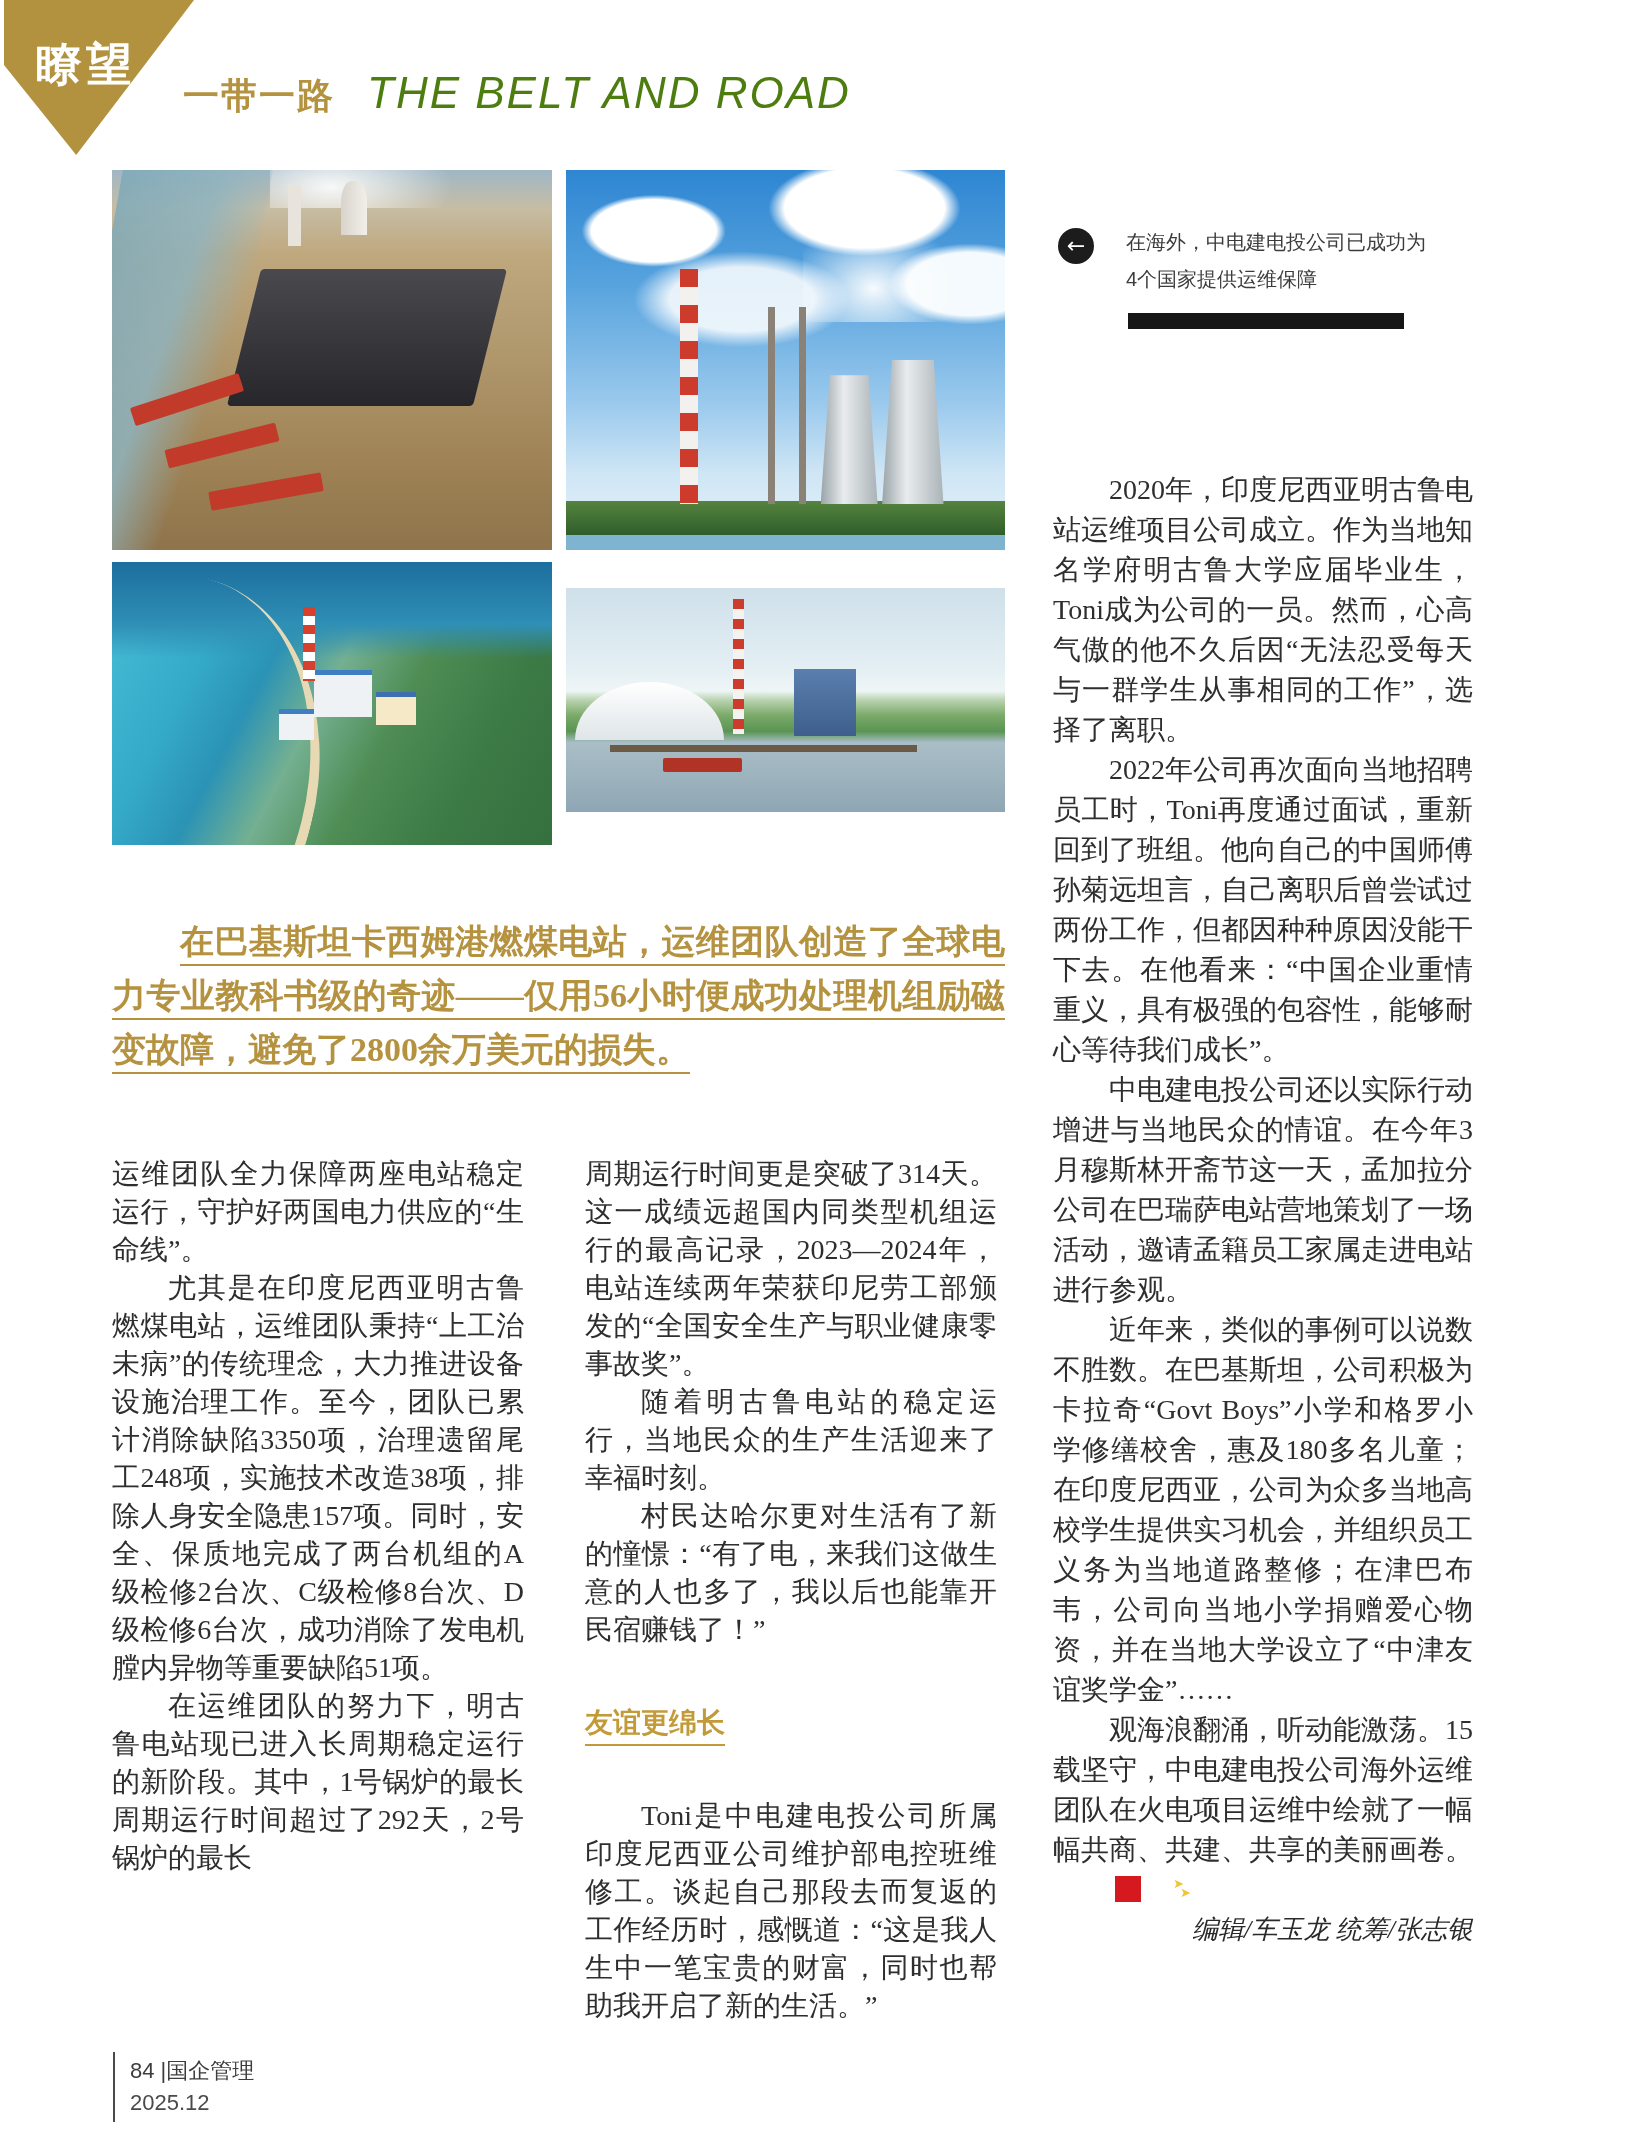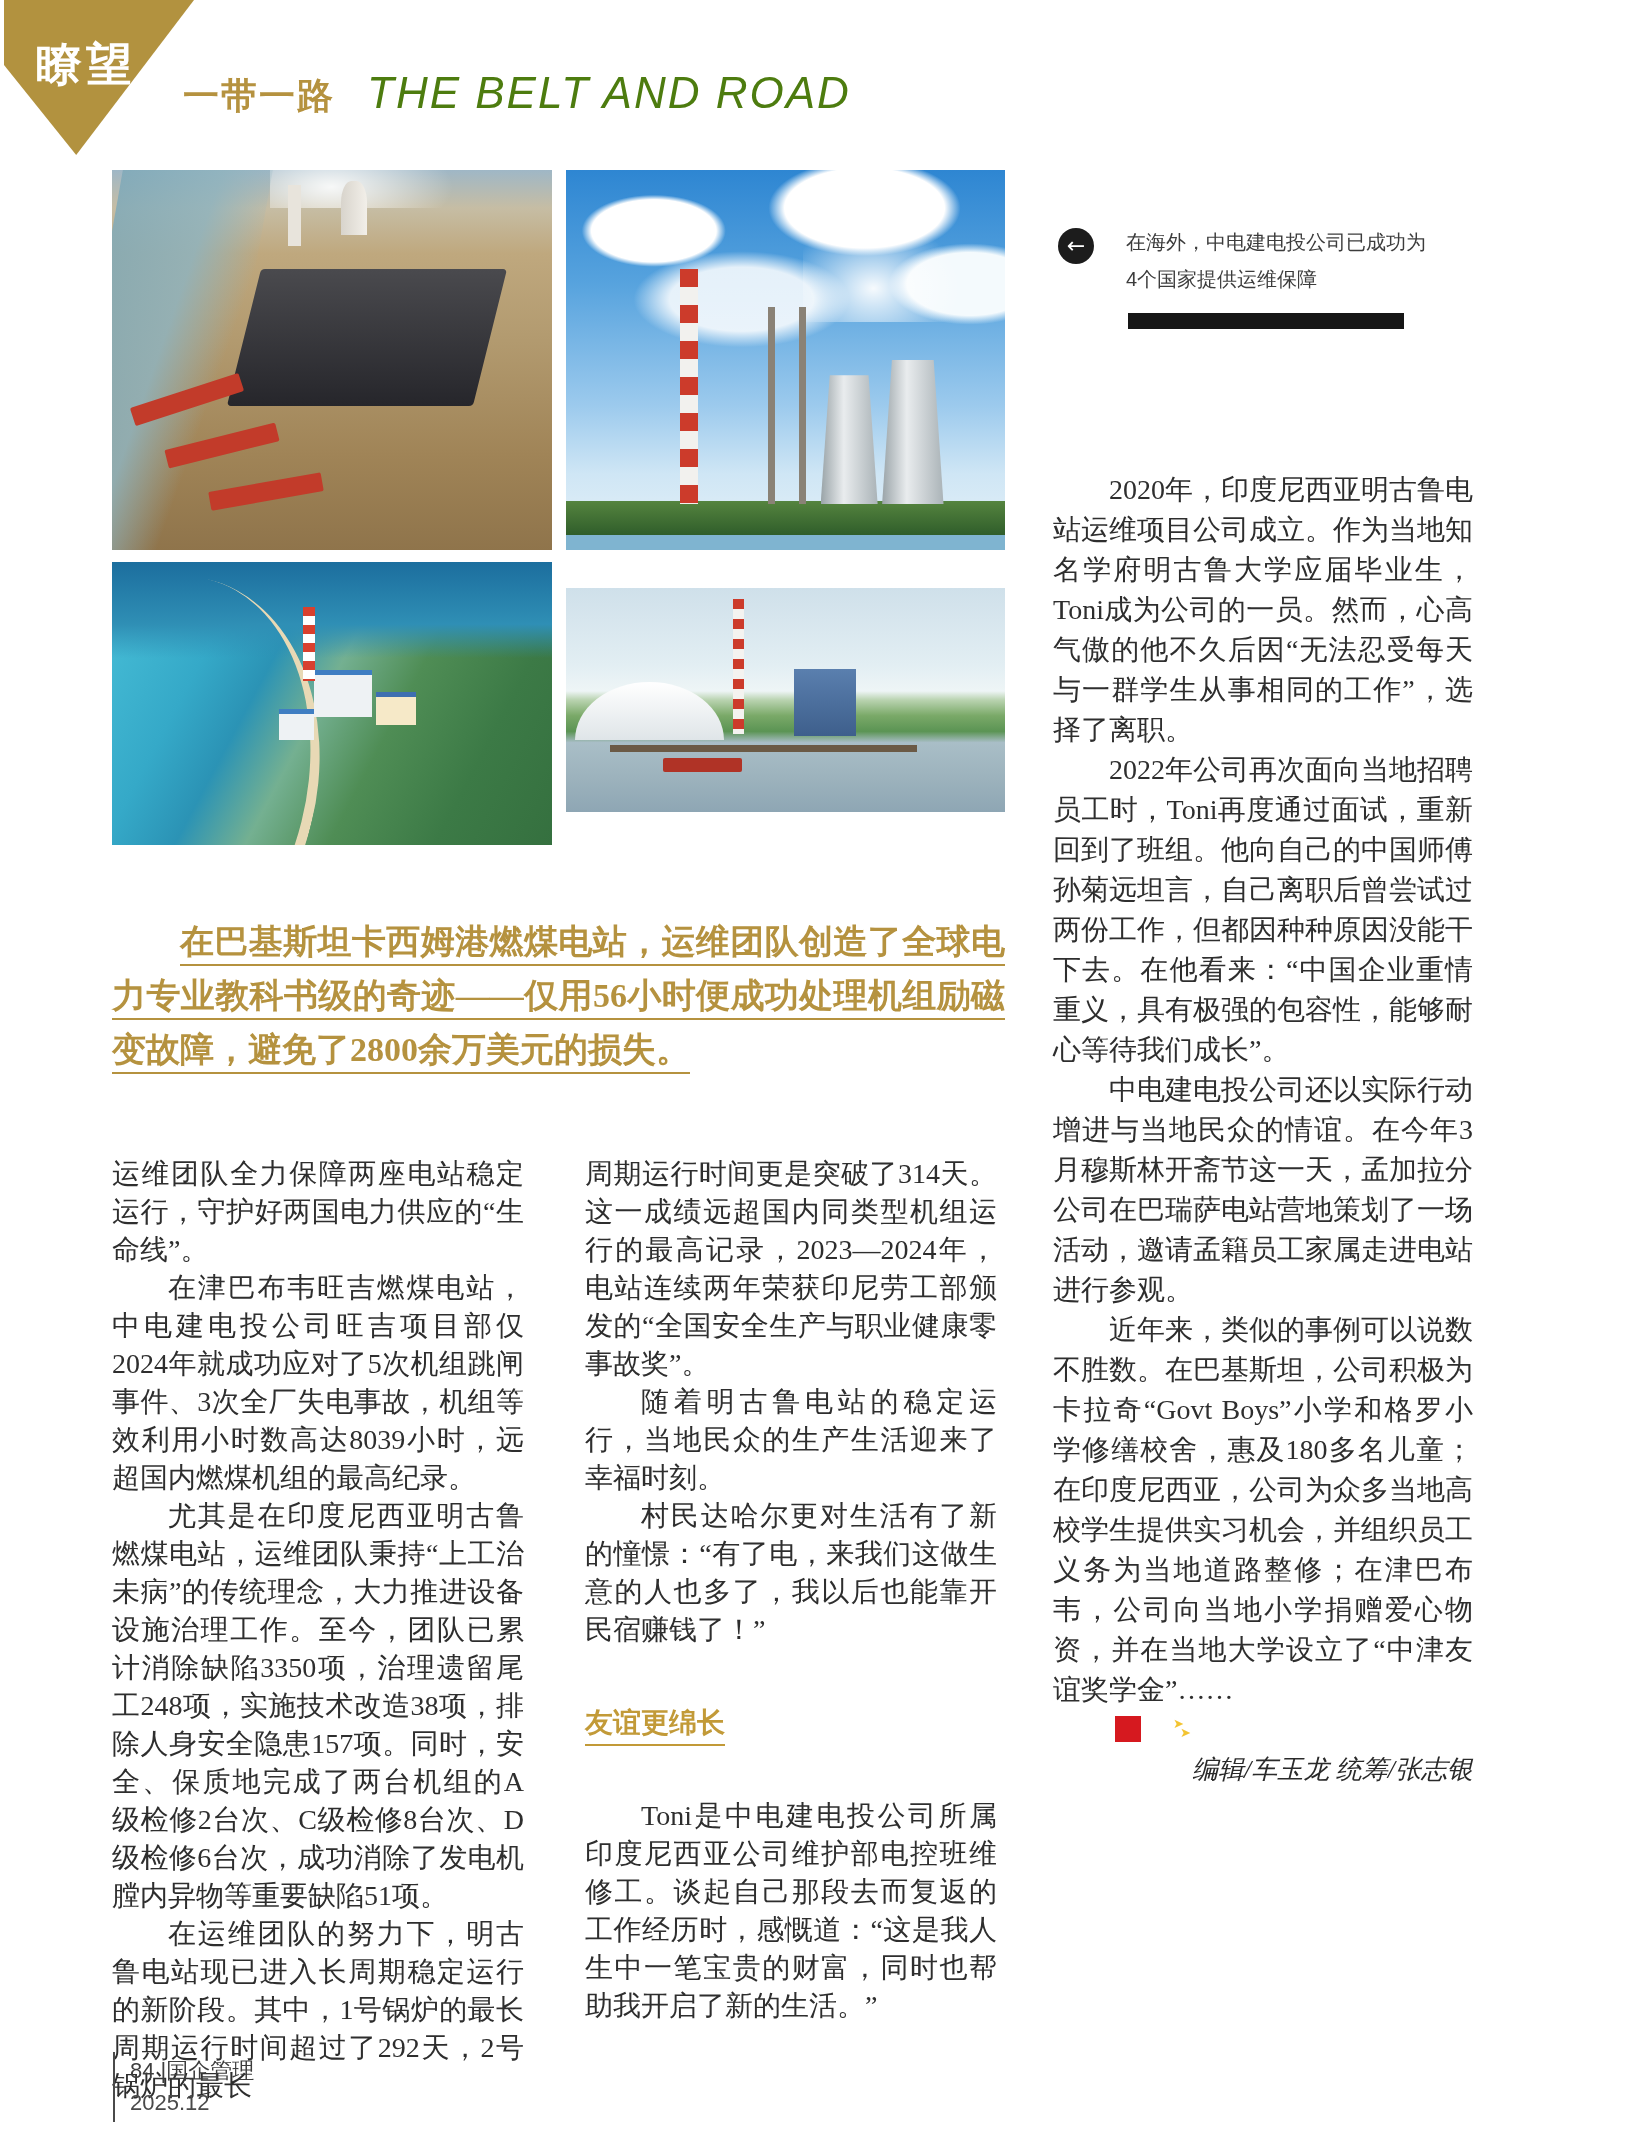--- a/index.html
+++ b/index.html
@@ -181,29 +181,29 @@
     <div>在海外，中电建电投公司已成功为</div>
     <div>4个国家提供运维保障</div>
   </div>
   <div class="cap-bar"></div>
 
   <div class="col3">
     <p>2020年，印度尼西亚明古鲁电站运维项目公司成立。作为当地知名学府明古鲁大学应届毕业生，Toni成为公司的一员。然而，心高气傲的他不久后因“无法忍受每天与一群学生从事相同的工作”，选择了离职。</p>
     <p>2022年公司再次面向当地招聘员工时，Toni再度通过面试，重新回到了班组。他向自己的中国师傅孙菊远坦言，自己离职后曾尝试过两份工作，但都因种种原因没能干下去。在他看来：“中国企业重情重义，具有极强的包容性，能够耐心等待我们成长”。</p>
     <p>中电建电投公司还以实际行动增进与当地民众的情谊。在今年3月穆斯林开斋节这一天，孟加拉分公司在巴瑞萨电站营地策划了一场活动，邀请孟籍员工家属走进电站进行参观。</p>
     <p>近年来，类似的事例可以说数不胜数。在巴基斯坦，公司积极为卡拉奇“Govt Boys”小学和格罗小学修缮校舍，惠及180多名儿童；在印度尼西亚，公司为众多当地高校学生提供实习机会，并组织员工义务为当地道路整修；在津巴布韦，公司向当地小学捐赠爱心物资，并在当地大学设立了“中津友谊奖学金”……</p>
+    <p>观海浪翻涌，听动能激荡。15载坚守，中电建电投公司海外运维团队在火电项目运维中绘就了一幅幅共商、共建、共享的美丽画卷。</p>
     <p><span class="endmark"><span class="a1">➤</span><span class="a2">➤</span></span></p>
     <p class="credits">编辑/车玉龙  统筹/张志银</p>
   </div>
 
   <div class="pull-quote">在巴基斯坦卡西姆港燃煤电站，运维团队创造了全球电力专业教科书级的奇迹——仅用56小时便成功处理机组励磁变故障，避免了2800余万美元的损失。</div>
 
   <div class="bodycol colA">
     <p class="no-indent">运维团队全力保障两座电站稳定运行，守护好两国电力供应的“生命线”。</p>
-    <p>在津巴布韦旺吉燃煤电站，中电建电投公司旺吉项目部仅2024年就成功应对了5次机组跳闸事件、3次全厂失电事故，机组等效利用小时数高达8039小时，远超国内燃煤机组的最高纪录。</p>
     <p>尤其是在印度尼西亚明古鲁燃煤电站，运维团队秉持“上工治未病”的传统理念，大力推进设备设施治理工作。至今，团队已累计消除缺陷3350项，治理遗留尾工248项，实施技术改造38项，排除人身安全隐患157项。同时，安全、保质地完成了两台机组的A级检修2台次、C级检修8台次、D级检修6台次，成功消除了发电机膛内异物等重要缺陷51项。</p>
     <p>在运维团队的努力下，明古鲁电站现已进入长周期稳定运行的新阶段。其中，1号锅炉的最长周期运行时间超过了292天，2号锅炉的最长</p>
   </div>
 
   <div class="bodycol colB">
     <p class="no-indent">周期运行时间更是突破了314天。这一成绩远超国内同类型机组运行的最高记录，2023—2024年，电站连续两年荣获印尼劳工部颁发的“全国安全生产与职业健康零事故奖”。</p>
     <p>随着明古鲁电站的稳定运行，当地民众的生产生活迎来了幸福时刻。</p>
     <p>村民达哈尔更对生活有了新的憧憬：“有了电，来我们这做生意的人也多了，我以后也能靠开民宿赚钱了！”</p>
     <p class="subhead">友谊更绵长</p>
     <p>Toni是中电建电投公司所属印度尼西亚公司维护部电控班维修工。谈起自己那段去而复返的工作经历时，感慨道：“这是我人生中一笔宝贵的财富，同时也帮助我开启了新的生活。”</p>

